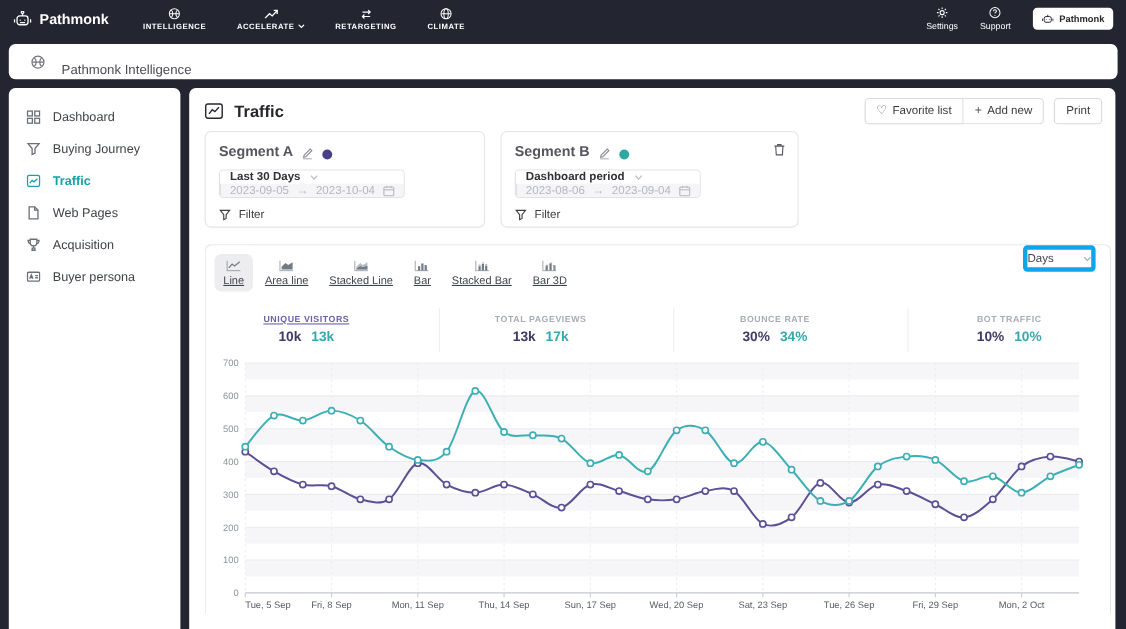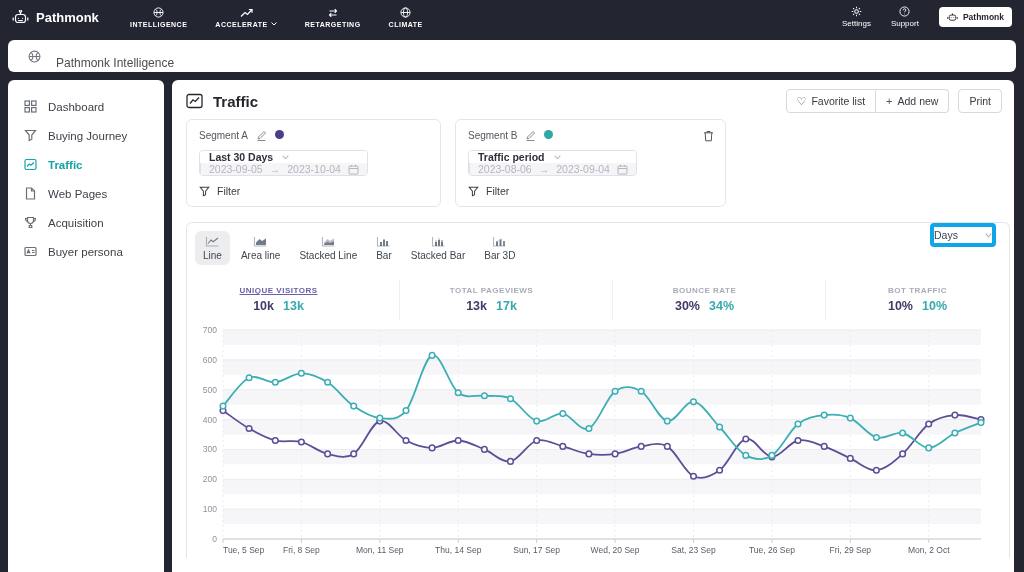--- a/index.html
+++ b/index.html
@@ -36,32 +36,32 @@
   .btn { border:1px solid #d8d8df; background:#fff; color:#3a3a42; font-size:10.5px; height:24px; display:flex; align-items:center; gap:5px; padding:0 10px; border-radius:4px; cursor:pointer; white-space:nowrap; }
   .btn-group { display:flex; }
   .btn-group .btn:first-child { border-radius:4px 0 0 4px; }
   .btn-group .btn:last-child { border-radius:0 4px 4px 0; border-left:none; }
   .icon-pre { color:#55555e; font-size:11px; line-height:1; }
 
   
   .seg-card { position:absolute; top:39px; border:1px solid #e4e4ea; border-radius:6px; padding:10px 12px; background:#fff; }
   #seg-a { left:14px; width:255px; height:88px; }
   #seg-b { left:283px; width:271px; height:88px; }
-  .seg-head { display:flex; align-items:flex-start; gap:8px; font-size:10px; color:#55555e; }
+  .seg-head { display:flex; align-items:flex-end; gap:8px; font-size:13px; color:#55555e;font-weight:bold; }
   .seg-dot { width:9px; height:9px; border-radius:50%; }
   .seg-trash { position:absolute; right:11px; top:10px; color:#55555e; cursor:pointer; }
   .seg-range { margin-top:9px; display:flex; height:26px; border:1px solid #e0e0e7; border-radius:4px; overflow:hidden; width:max-content;flex-direction:column; }
   .preset { display:flex; align-items:center; gap:9px; padding:0 9px; font-size:10.5px; font-weight:bold; color:#2f2f38; background:#fff; cursor:pointer; }
   .dates { display:flex; align-items:center; gap:7px; background:#f5f5f8; color:#b4b6c0; font-size:10.5px; padding:0 8px; border-left:1px solid #e0e0e7; }
   .seg-filter { margin-top:9px; display:flex; gap:7px; align-items:center; font-size:10.5px; color:#3c3c44; cursor:pointer; }
 
   
   .chart-card { position:absolute; left:14px; top:142px; width:824px; height:336px; border:1px solid #e4e4ea; border-bottom:none; border-radius:6px 6px 0 0; background:#fff; }
   .tabs-row { position:absolute; top:8px; left:8px; display:flex; gap:3px; }
-  .chart-tab { padding:5px 8px 4px; display:flex; flex-direction:column; align-items:center; gap:3px; font-size:10px; color:#3f454f; border-radius:6px; cursor:pointer; }
+  .chart-tab { padding:5px 8px 4px; display:flex; flex-direction:column; align-items:center; gap:3px; font-size:10px; color:#3f454f; border-radius:6px; cursor:pointer;text-decoration:underline; }
   .chart-tab svg { color:#717a87; }
   .chart-tab.active { background:#ededf0; }
   .interval-select { position:absolute; right:13px; top:0; width:66px; height:24px; border:4px solid #0ea5e9; border-radius:4px; display:flex; align-items:center; justify-content:space-between; padding:0 0; font-size:10.5px; color:#3f454f; background:#fff; cursor:pointer; }
 
   .metrics-row { position:absolute; top:57px; left:0; right:0; display:flex;gap:29px; }
   .metric { flex:1; text-align:center; padding:6px 0 7px; border-left:1px solid #efeff3; cursor:pointer; }
   .metric:first-child { border-left:none; }
   .metric-label { font-size:8px; font-weight:bold; letter-spacing:.5px; color:#a7acb6; }
   .metric.selected .metric-label { color:#6a60a8; text-decoration:underline; }
   .metric-values { margin-top:4px; font-size:12.5px; font-weight:bold; display:flex; justify-content:center; gap:9px; }
@@ -314,21 +314,21 @@
       </span>
       <span class="seg-dot" style="background-color: rgb(47, 168, 164);"></span>
     </div>
     <span class="seg-trash">
       <svg width="11" height="12" viewBox="0 0 11 12" fill="none" stroke="#55555e" stroke-width="1">
         <path d="M1 2.8h9M4 2.8V1.5h3v1.3M2.2 2.8l.5 8h5.6l.5-8"></path>
       </svg>
     </span>
     <div class="seg-range">
       <div class="preset">
-        <span>Traffic period</span>
+        <span>Dashboard period</span>
         <span>
           <svg width="7" height="5" viewBox="0 0 7 5" fill="none" stroke="#b8bac2" stroke-width="1.1">
               <path d="M.7.7 3.5 3.8 6.3.7"></path>
             </svg>
         </span>
       </div>
       <div class="dates">
         <span>2023-08-06</span>
         <span>→</span>
         <span>2023-09-04</span>

